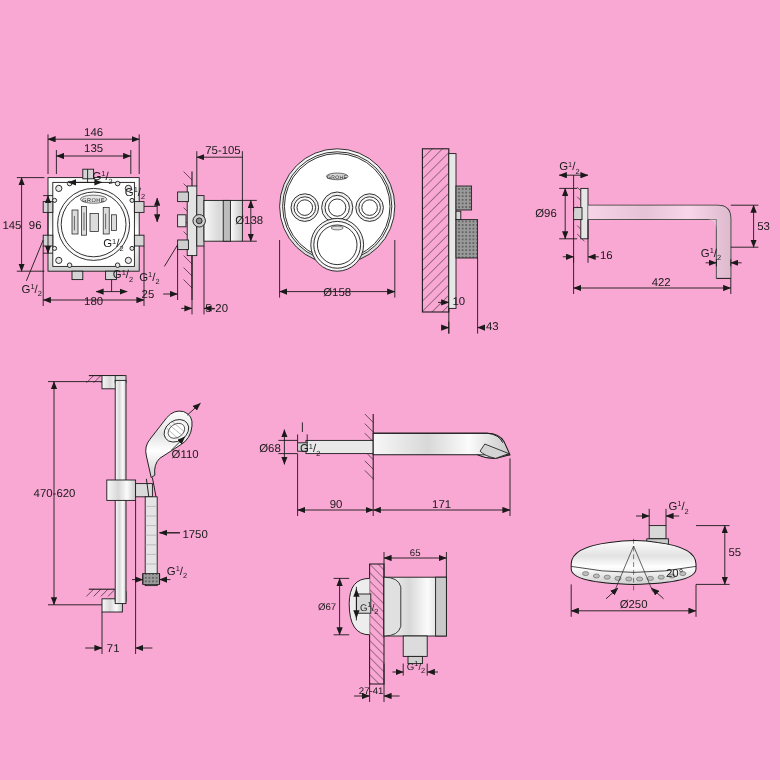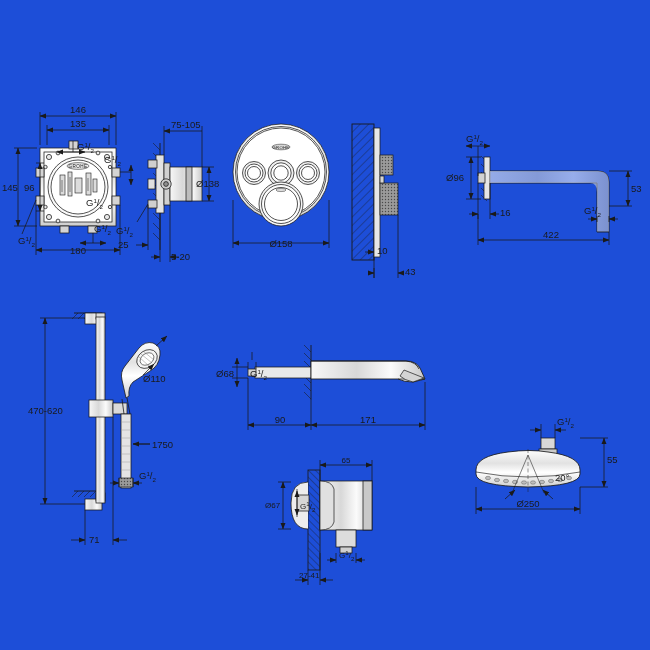--- a/index.html
+++ b/index.html
@@ -1,18 +1,18 @@
 <!DOCTYPE html>
 <html><head>
 <meta charset="utf-8">
 <style>
   html,body{margin:0;padding:0;background:#ffffff;}
   body{width:650px;height:650px;overflow:hidden;
        font-family:"Liberation Sans","DejaVu Sans",sans-serif;}
-  #sheet{position:relative;width:650px;height:650px;background:#1d4ed8;}
+  #sheet{position:relative;width:650px;height:650px;background:#f9a8d4;}
   svg{display:block;}
   .dimtxt{font-family:"Liberation Sans","DejaVu Sans",sans-serif;font-size:9.5px;fill:#1a1a1a;}
   .dimtxt-sm{font-family:"Liberation Sans","DejaVu Sans",sans-serif;font-size:8px;fill:#1a1a1a;}
   .frac-n{font-size:6.2px;}
   .frac-d{font-size:6.2px;}
 </style>
 </head>
 <body>
 
 <div id="sheet">

